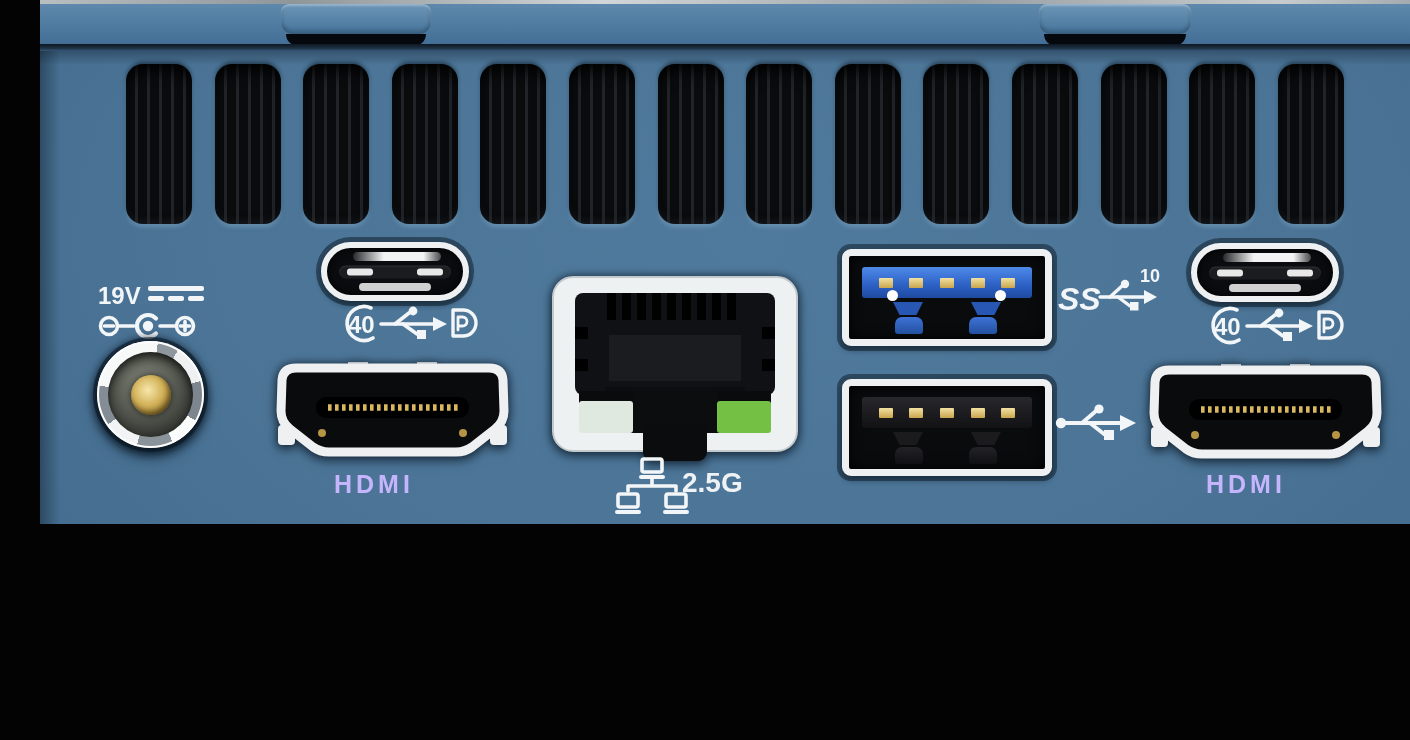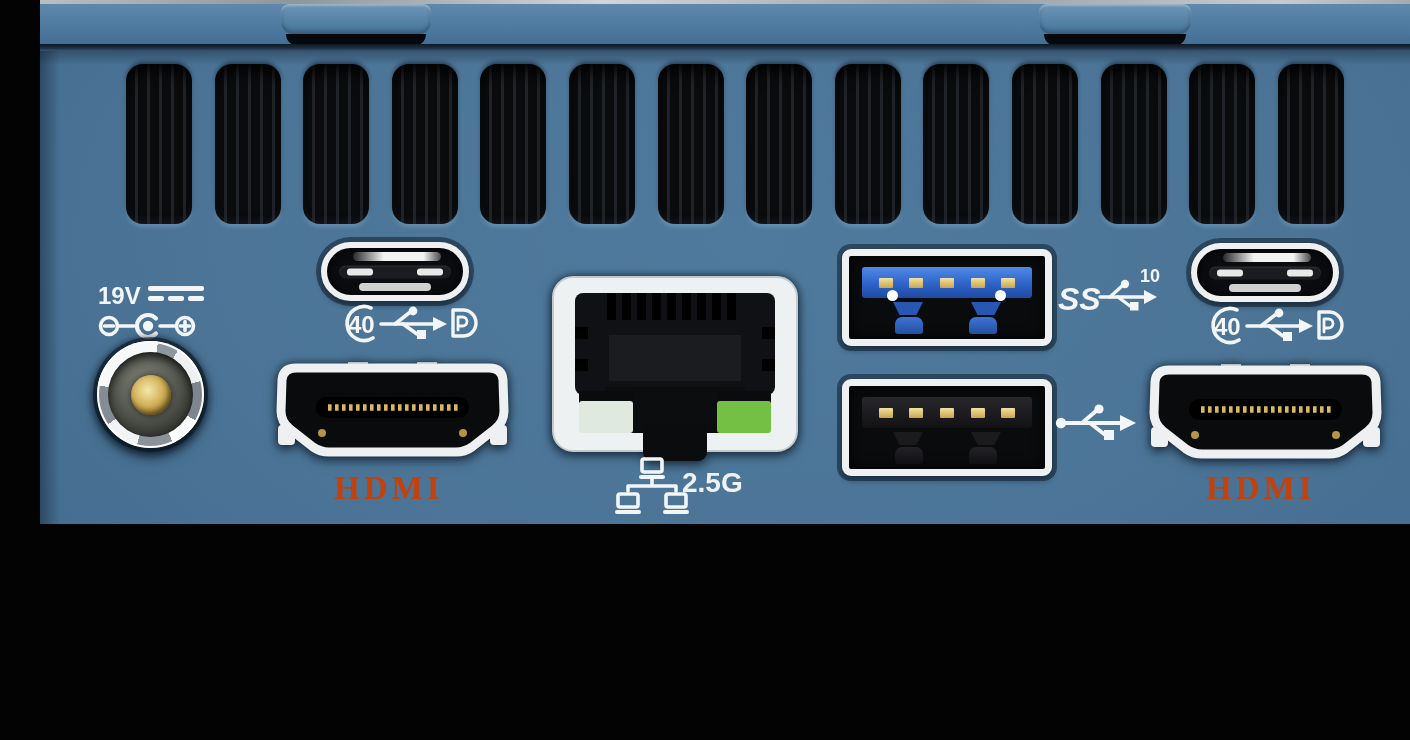--- a/index.html
+++ b/index.html
@@ -88,21 +88,21 @@
   .usba.blue .prong{background:#2757b2;} .usba.black .prong{background:#1b1b1e;}
   .usba .p1{left:44px;} .usba .p2{left:122px;}
   .usba .stud{position:absolute;bottom:5px;width:28px;height:17px;border-radius:7px 7px 3px 3px;}
   .usba.blue .stud{background:linear-gradient(#3e73d6,#23509f);}
   .usba.black .stud{background:linear-gradient(#232327,#101013);}
   .usba .s1{left:46px;} .usba .s2{left:120px;}
   .usba .dot{position:absolute;top:34px;width:11px;height:11px;border-radius:50%;background:#fff;}
   .usba .d1{left:38px;} .usba .d2{left:146px;}
 
   
-  .hdmi-text{position:absolute;color:#c2410c;font-weight:700;font-size:33px;letter-spacing:4px;font-family:Liberation Serif, serif;}
+  .hdmi-text{position:absolute;color:#c4b5fd;font-weight:700;font-size:25px;letter-spacing:4px;}
   .hdmi-text-l{left:294px;top:470px;}
   .hdmi-text-r{left:1166px;top:470px;}
   .eth-speed{position:absolute;left:642px;top:467px;color:#eef2f4;font-weight:700;font-size:28px;}
 
   svg text{font-family:"Liberation Sans",sans-serif;}
   .eth-wrap{position:absolute;left:509px;top:273px;}
   .hdmi-l{position:absolute;left:230px;top:361px;}
   .hdmi-r{position:absolute;left:1103px;top:363px;}
   .logo40-l{position:absolute;left:297px;top:301px;}
   .logo40-r{position:absolute;left:1163px;top:303px;}

